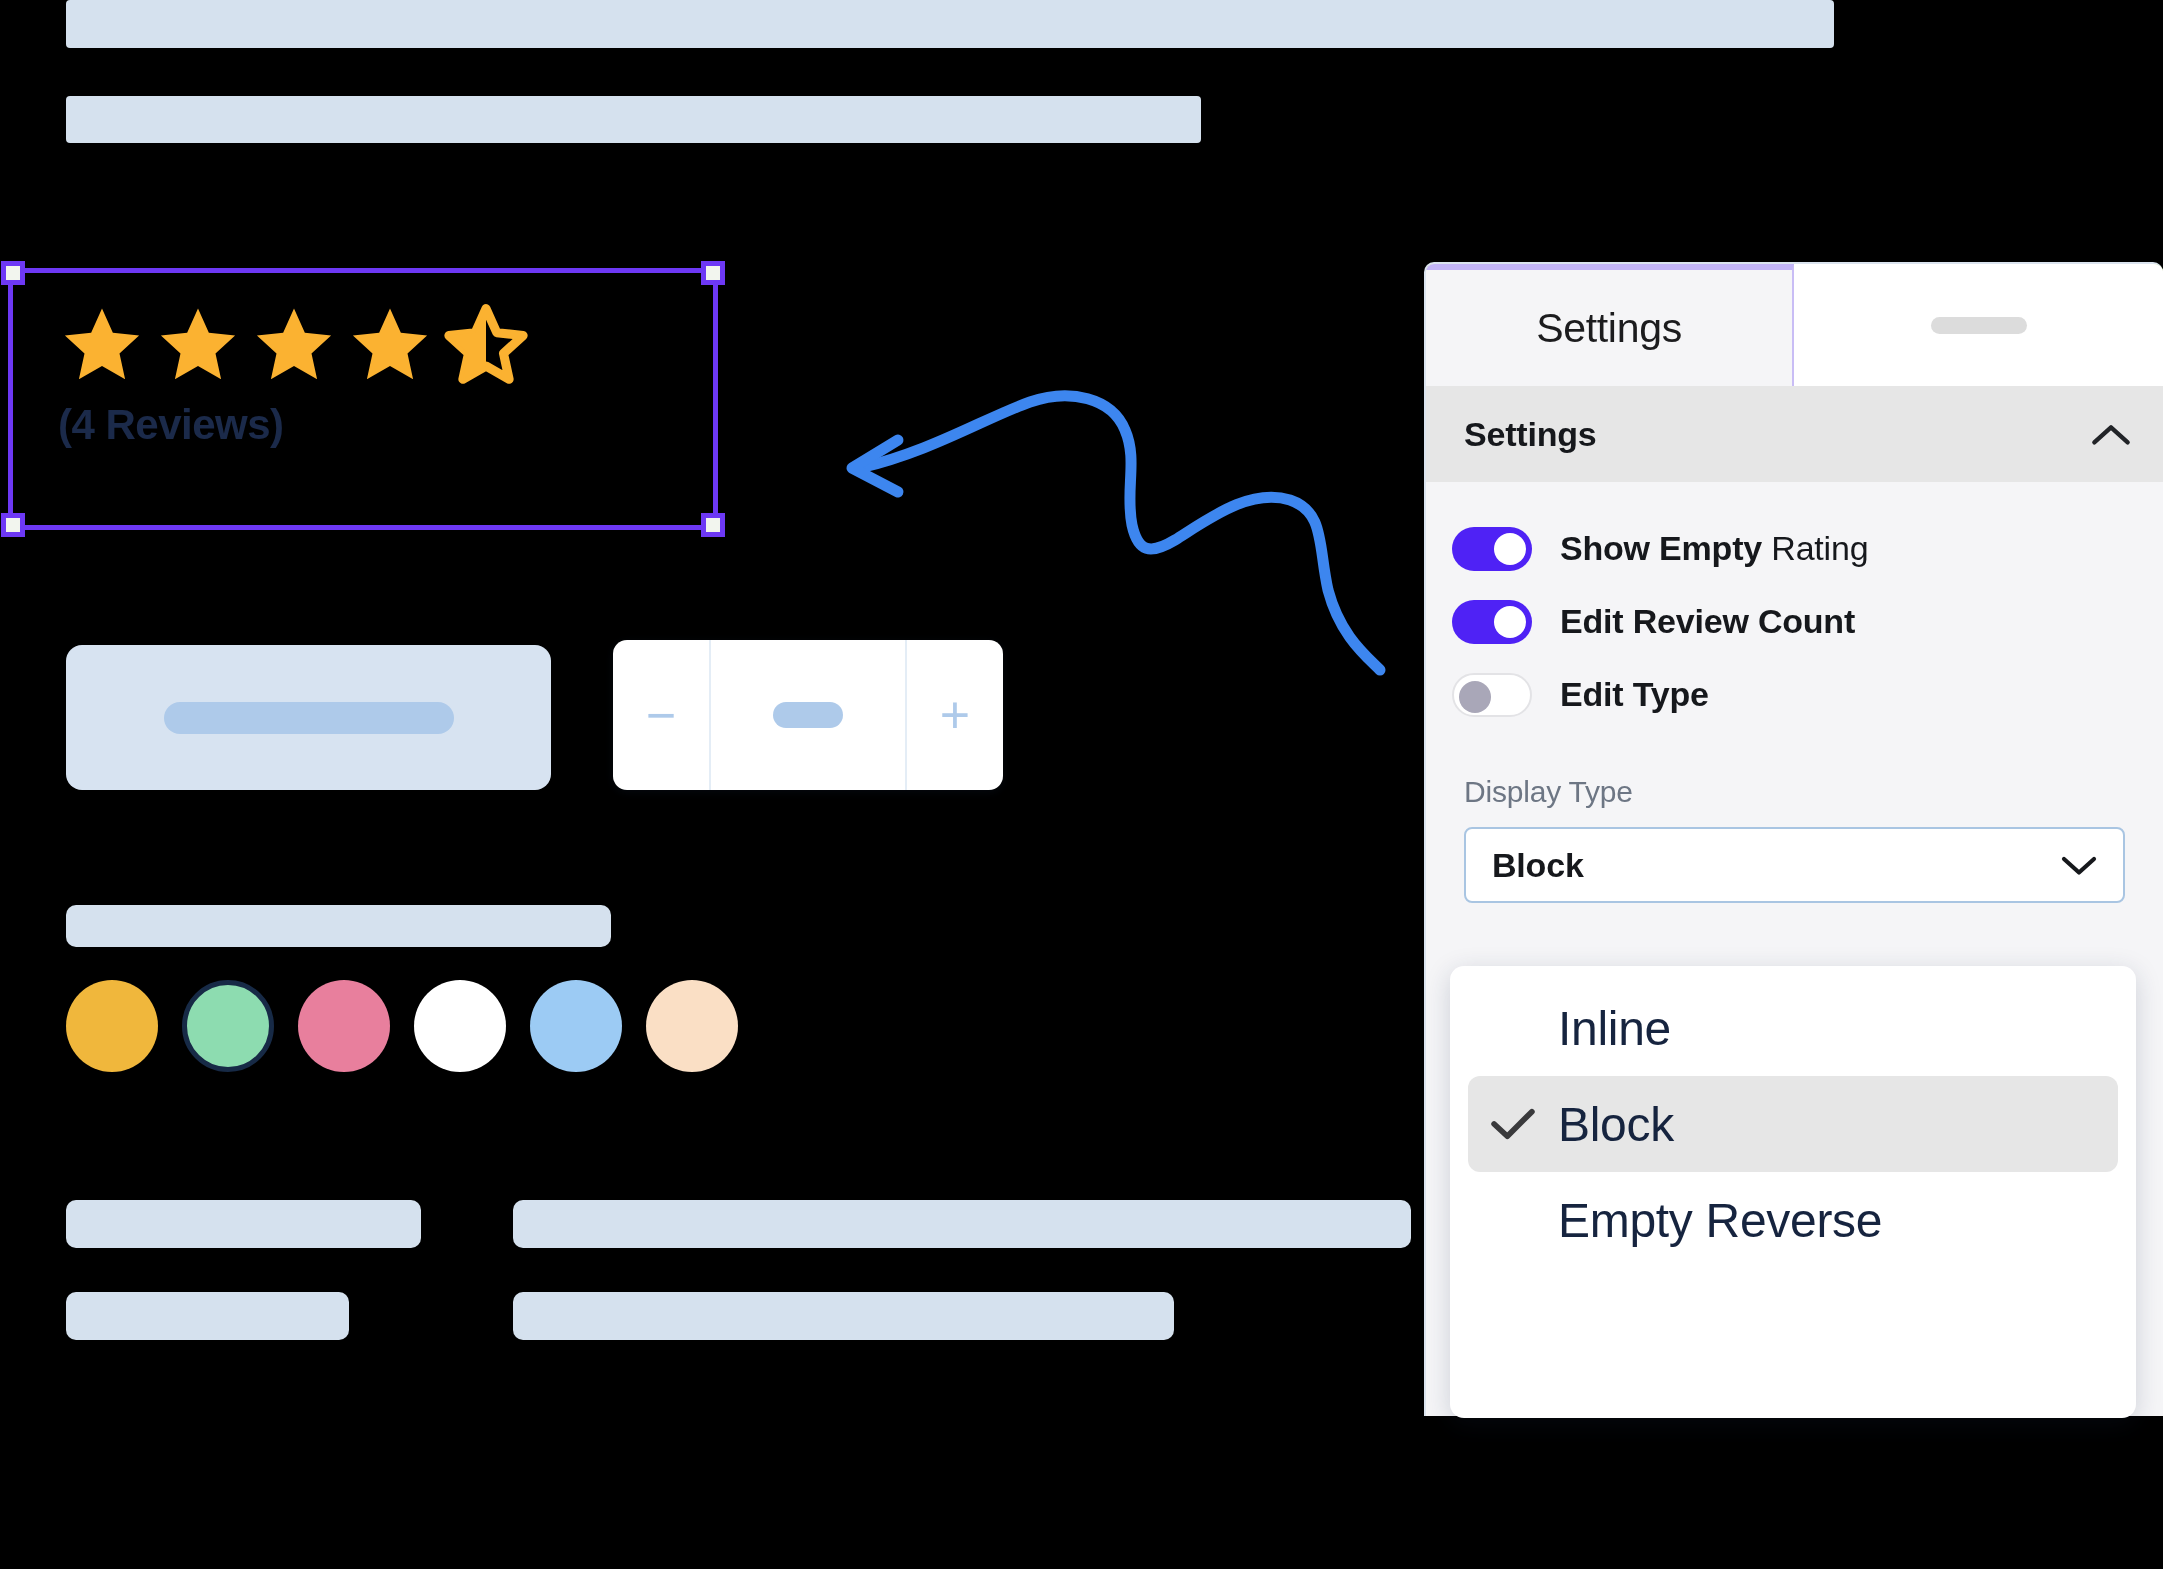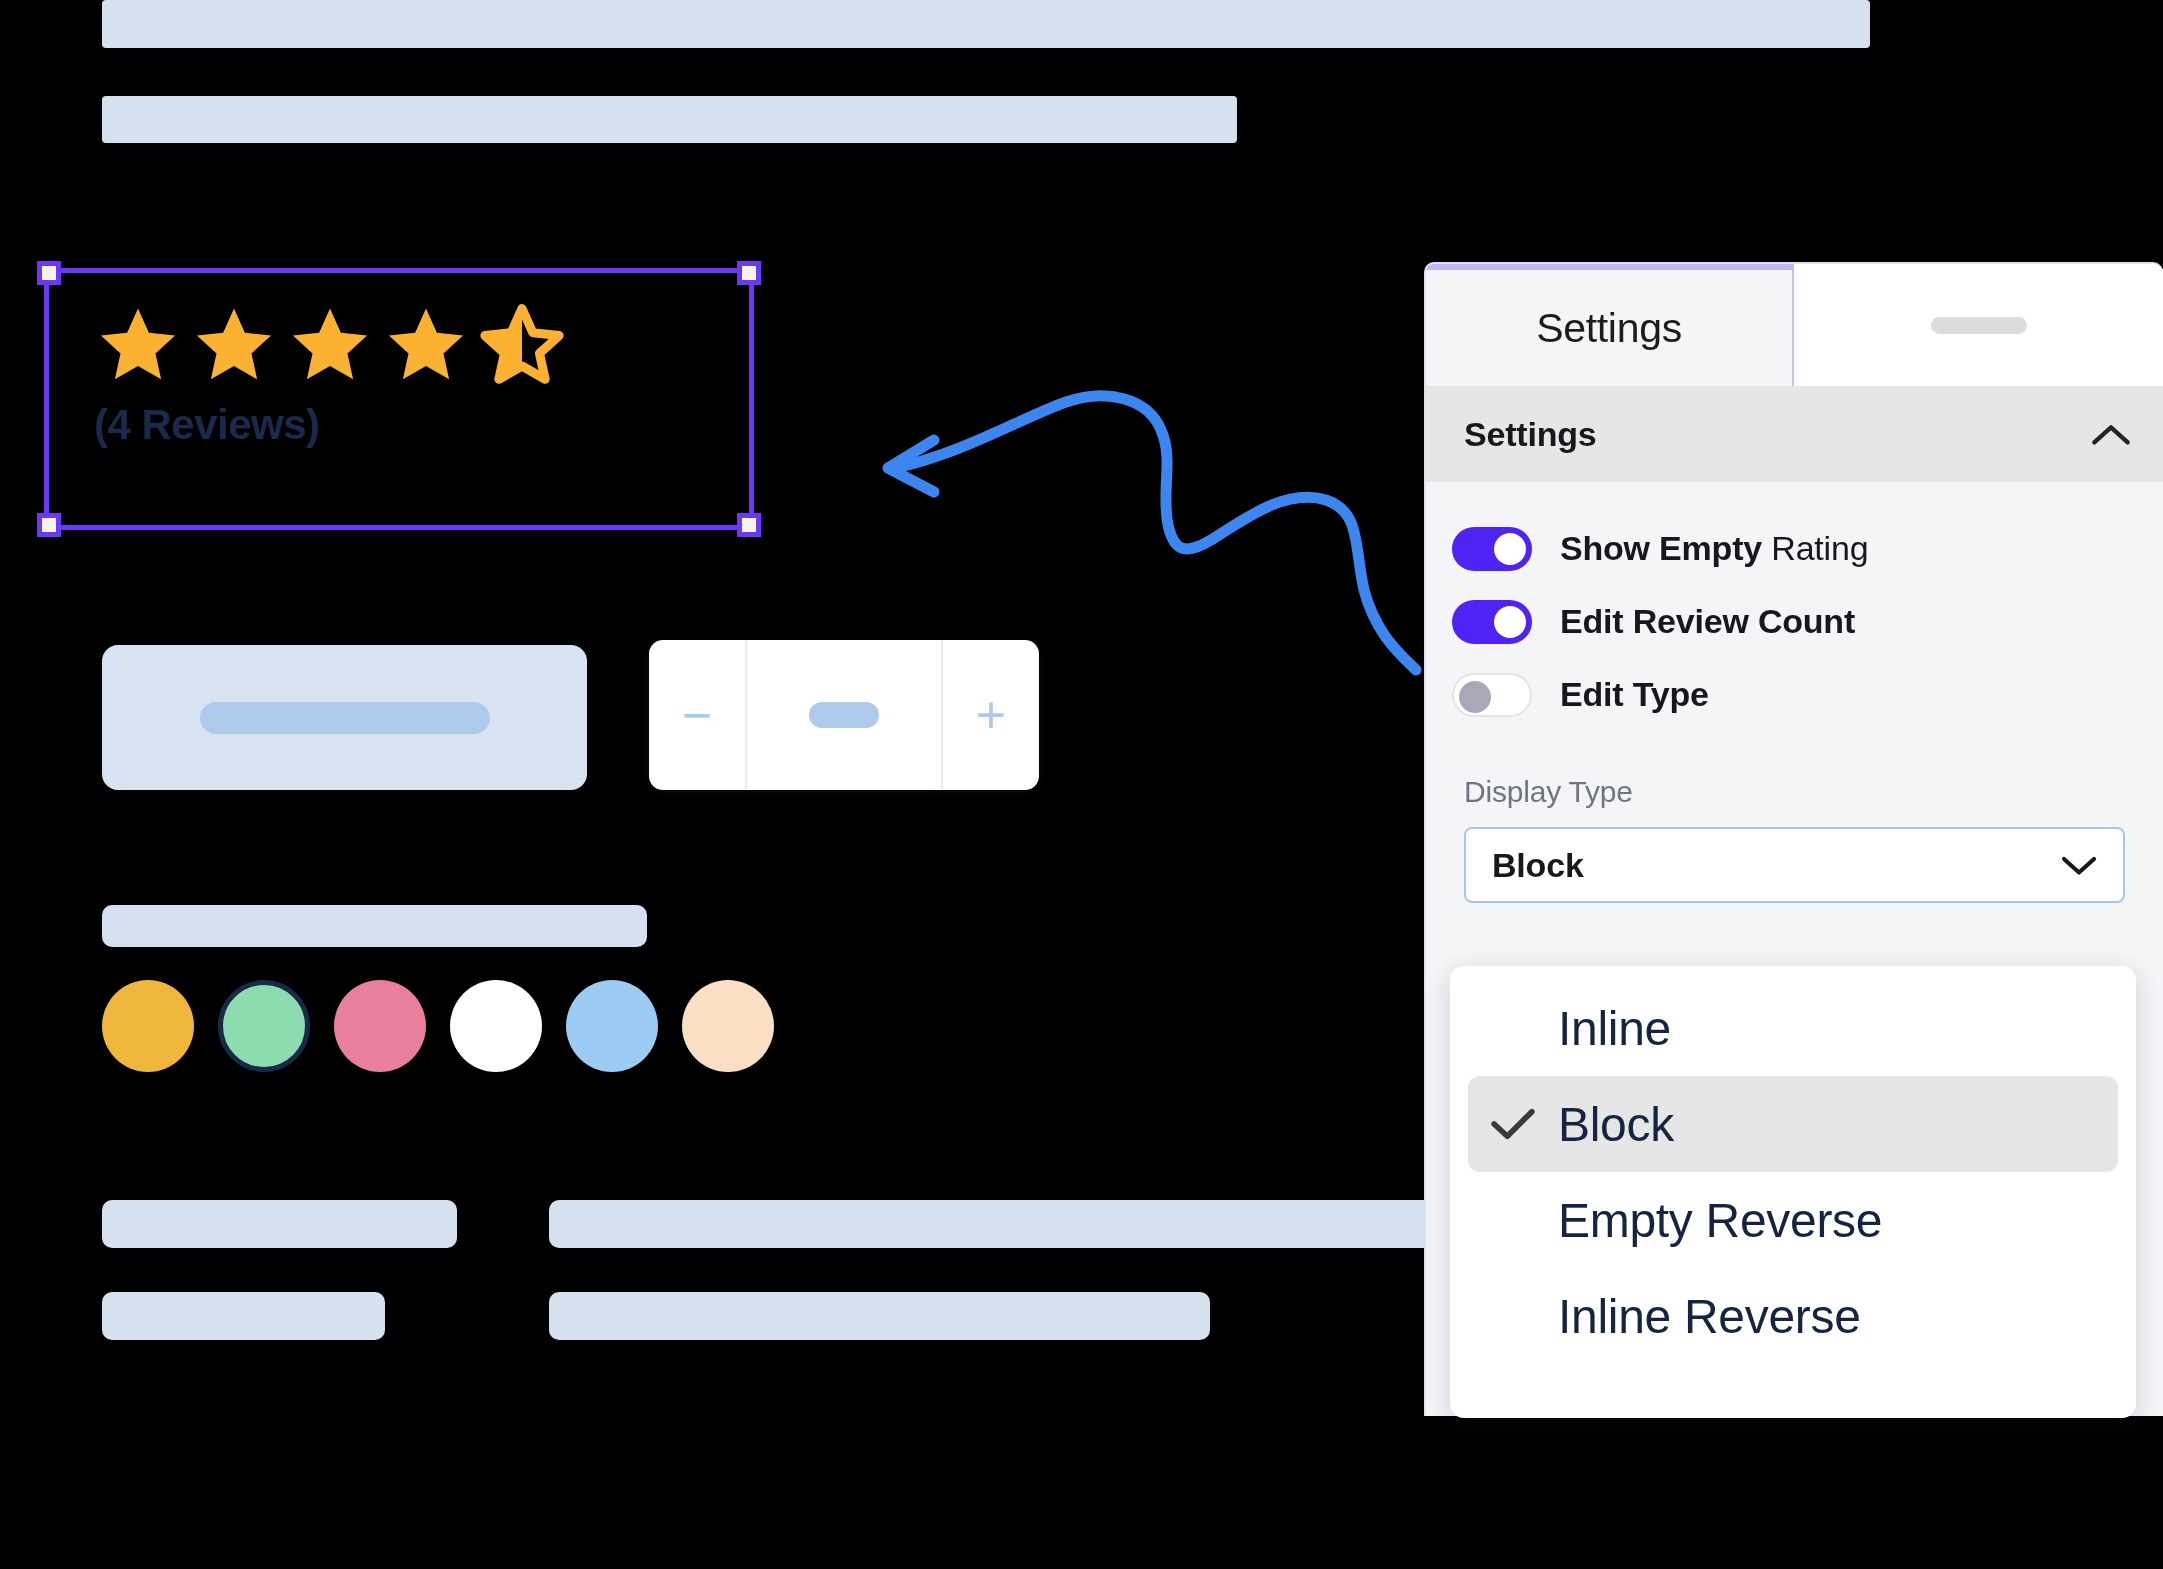--- a/index.html
+++ b/index.html
@@ -26,21 +26,20 @@
     border-radius: 10px;
   }
 
   
   #preview {
     position: absolute;
     left: 0;
     top: 0;
     width: 1430px;
     height: 1400px;
-    margin-left: 36px;
   }
 
   
   #rating-selection {
     position: absolute;
     left: 8px;
     top: 268px;
     width: 710px;
     height: 262px;
     border: 5px solid #6d38f5;
@@ -506,18 +505,14 @@
       </svg>
     </span>
     <span class="mlabel">Block</span>
   </div>
 
   <div class="menu-item">
     <span class="check"></span>
     <span class="mlabel">Empty Reverse</span>
   </div>
 
-  <div class="menu-item">
-    <span class="check"></span>
-    <span class="mlabel">Inline Reverse</span>
-  </div>
 
 </div>
 
 </body></html>

